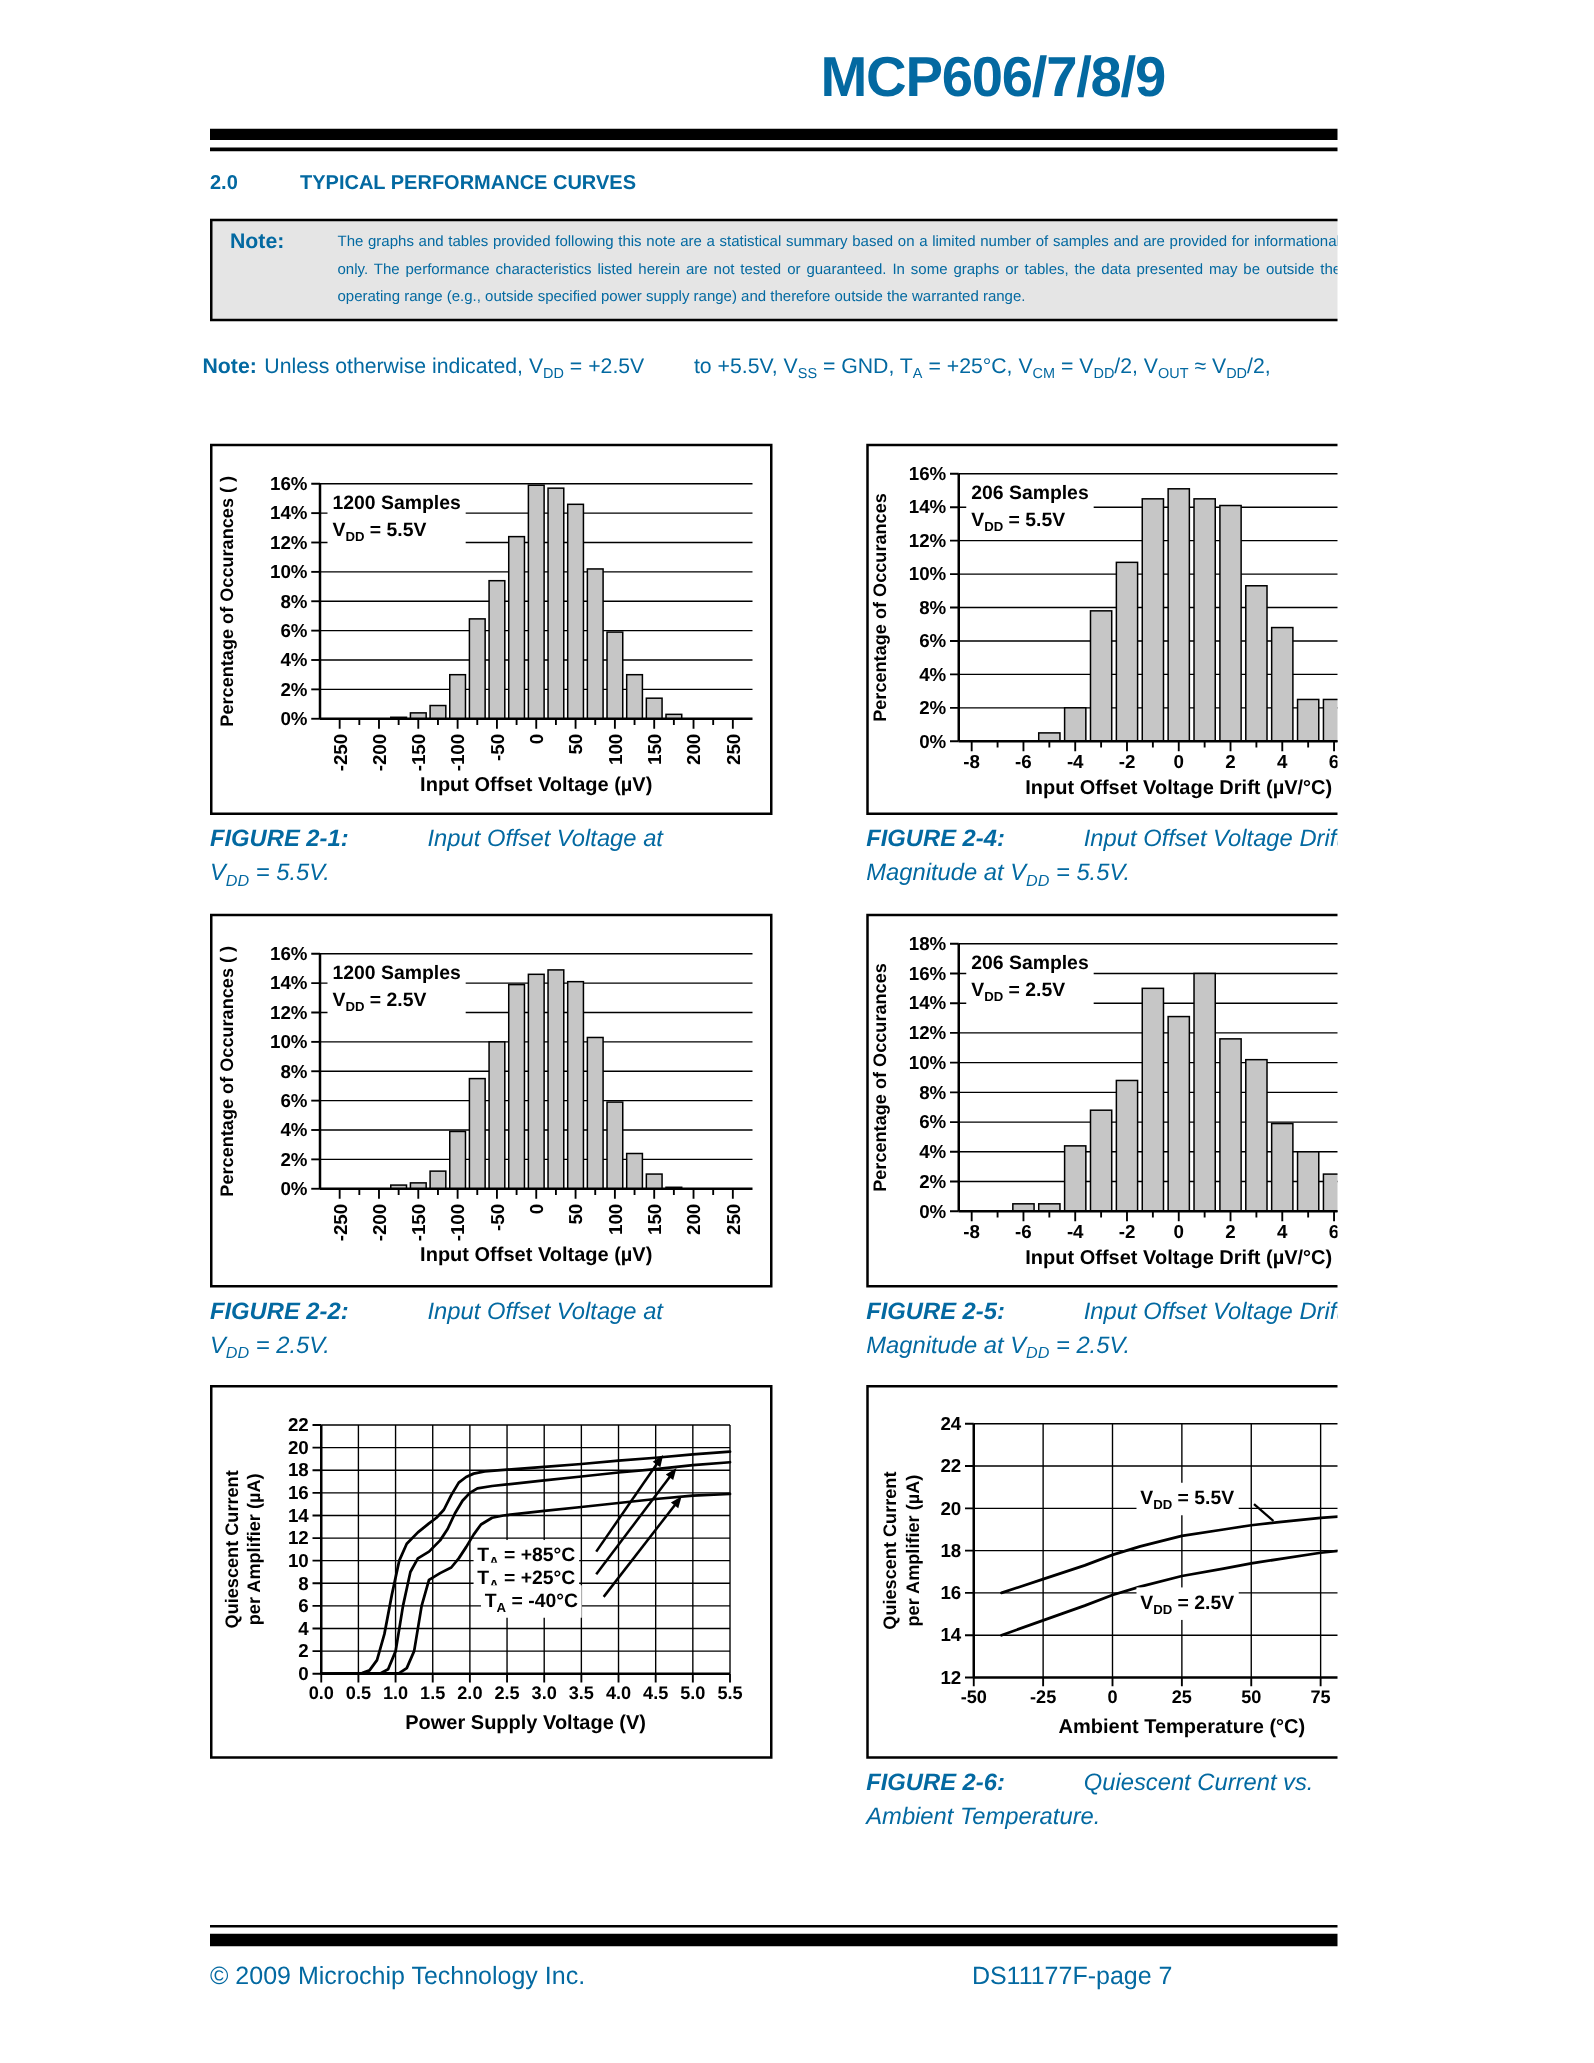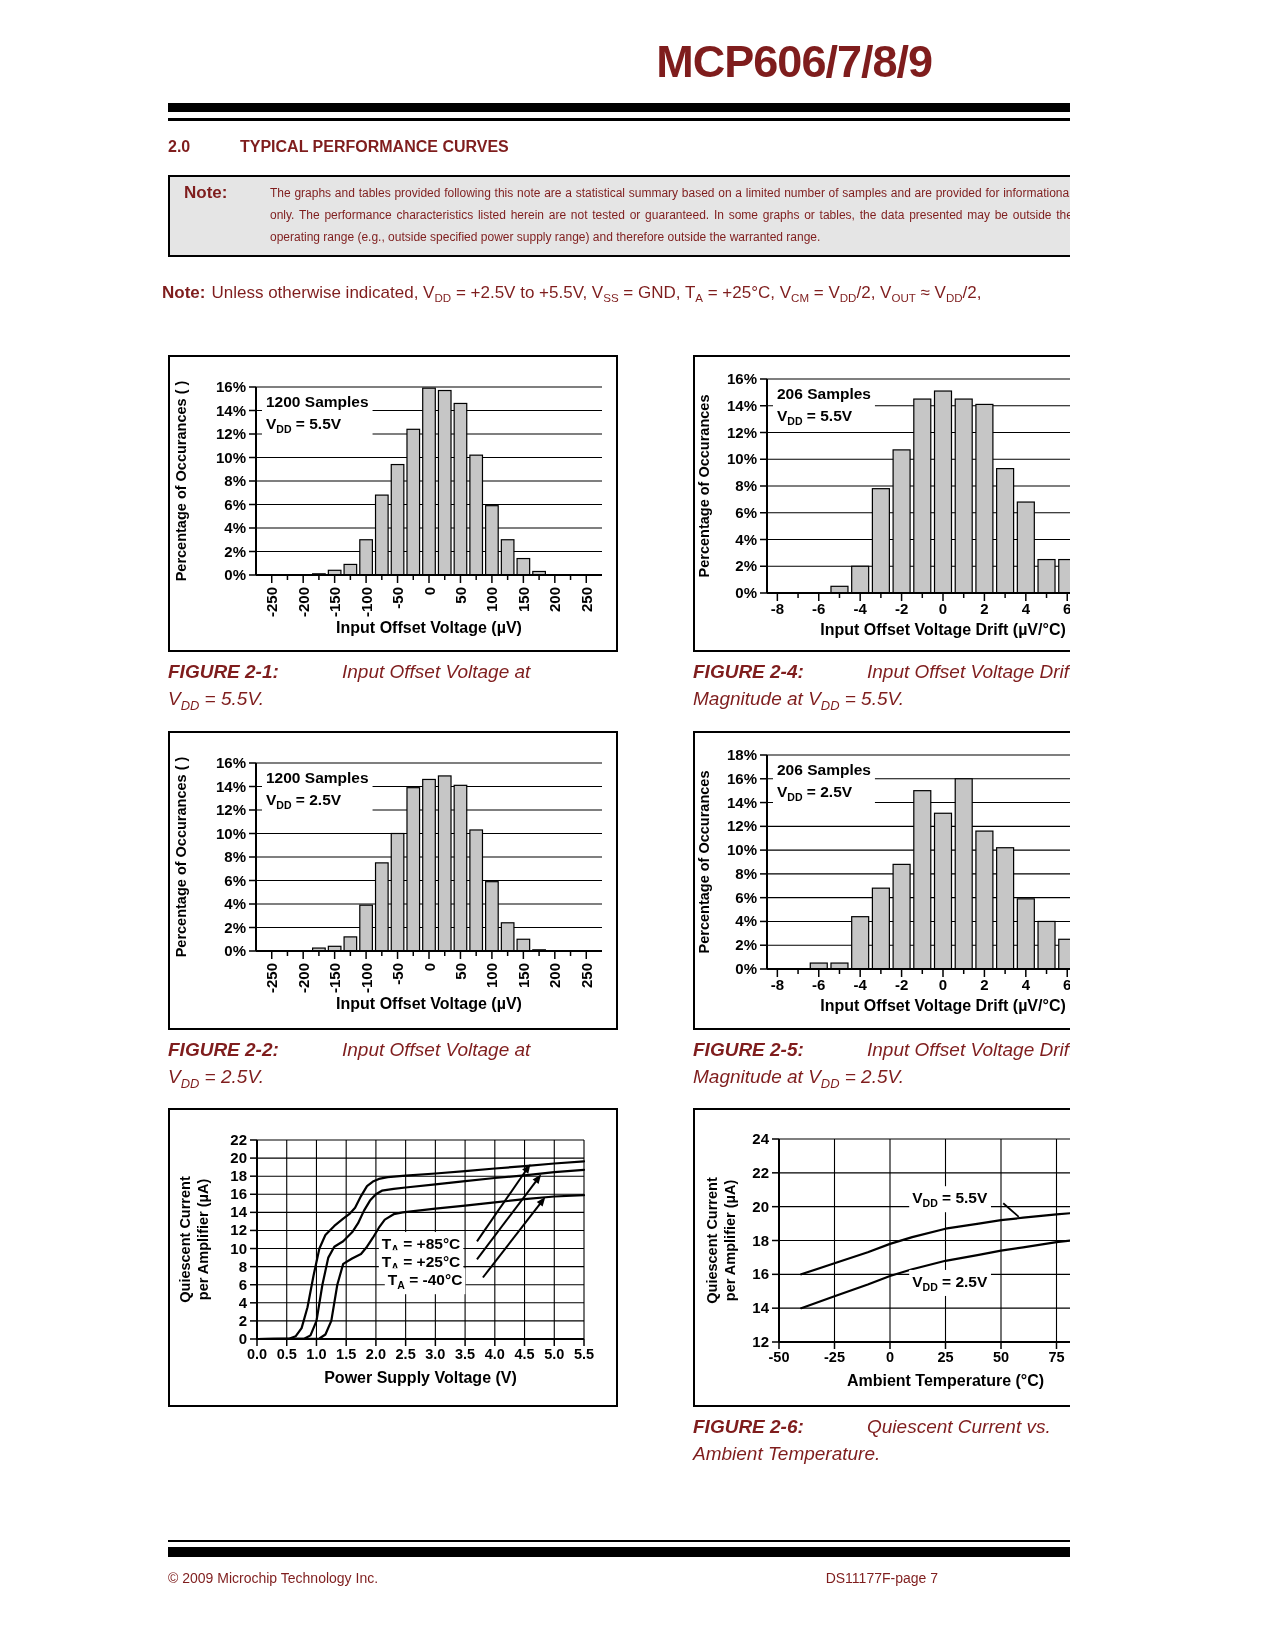--- a/index.html
+++ b/index.html
@@ -1,37 +1,37 @@
 <!DOCTYPE html>
 <html><head>
 <meta charset="utf-8">
 <style>
   html,body{margin:0;padding:0;background:#fff;}
   .page{position:relative;width:1070px;height:1650px;background:#fff;overflow:hidden;
-        font-family:"Liberation Sans","DejaVu Sans",sans-serif;color:#7f1d1d;}
+        font-family:"Liberation Sans","DejaVu Sans",sans-serif;color:#0369a1;}
   .doc-title{position:absolute;top:36px;right:138px;font-size:45px;font-weight:bold;letter-spacing:-1px;}
   .rule{position:absolute;left:168px;width:975px;background:#000;}
   .rule-thick{top:103px;height:9px;}
   .rule-thin{top:118px;height:3px;}
   .section-heading{position:absolute;left:168px;top:138px;font-size:16px;font-weight:bold;}
   .section-heading .hnum{display:inline-block;width:72px;}
   .notebox{position:absolute;left:168px;top:175px;width:975px;box-sizing:border-box;
            border:2px solid #000;background:#e5e5e5;display:flex;padding:5px 10px 7px 14px;}
   .notebox .nlabel{flex:none;width:86px;font-weight:bold;font-size:17px;line-height:22px;}
   .notebox .ntext{width:855px;font-size:12px;line-height:22px;text-align:justify;}
   .conds{position:absolute;left:162px;top:279px;width:985px;font-size:17px;line-height:27px;}
   .conds .bold{font-weight:bold;margin-right:6px;}
   sub{font-size:68%;line-height:0;}
   .seg-over{text-decoration:overline;}
-  .seg-u{text-underline-offset:2px;}
+  .seg-u{text-underline-offset:2px;margin-left:35px;}
   .fig-box{position:absolute;box-sizing:border-box;border:2px solid #000;background:#fff;}
   .fig-box svg{display:block;}
   .caption{position:absolute;font-style:italic;font-size:19px;line-height:27px;}
   .cap-label{font-weight:bold;display:inline-block;width:174px;font-style:italic;}
-  .footer-text{position:absolute;top:1570px;font-size:14px;}
+  .footer-text{position:absolute;top:1570px;font-size:20px;}
   .footer-left{left:168px;}
   .footer-right{right:132px;text-align:right;}
 </style>
 </head>
 <body>
 
 <div class="page">
 
   <div class="doc-title">MCP606/7/8/9</div>
   <div class="rule rule-thick"></div>

